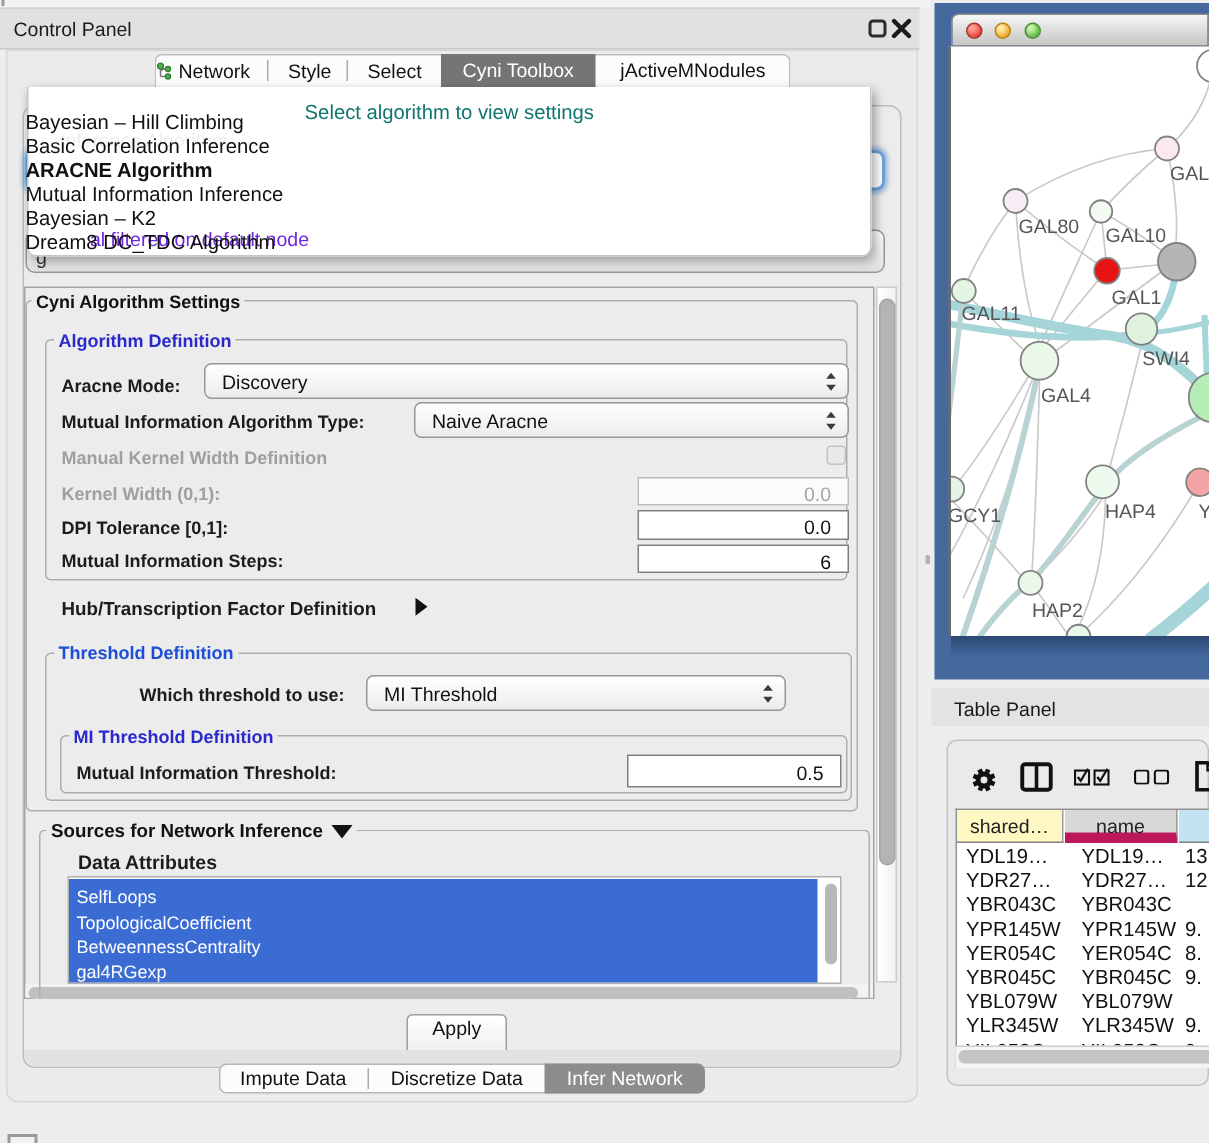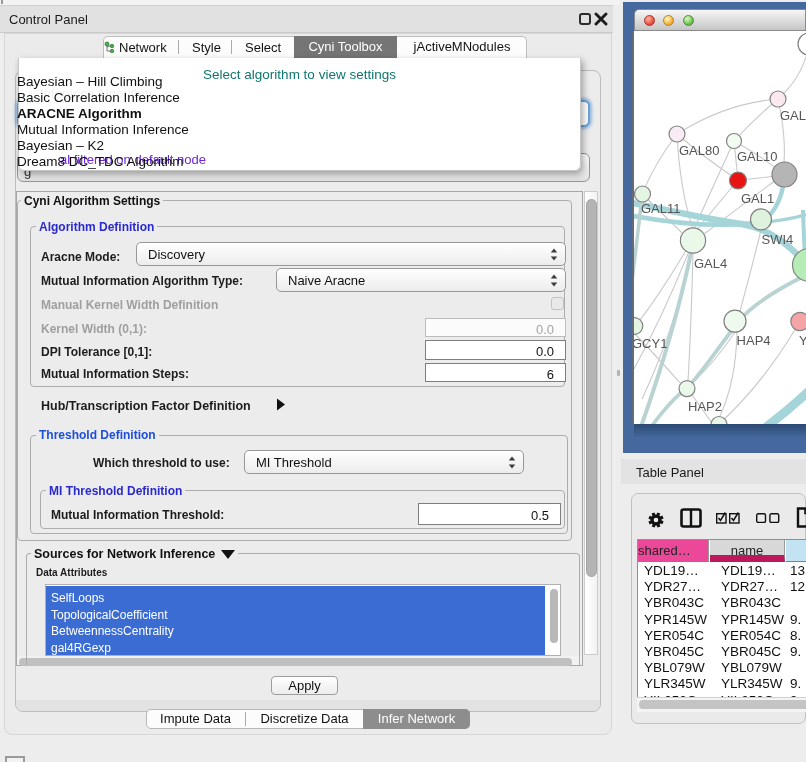--- a/index.html
+++ b/index.html
@@ -118,35 +118,35 @@
 
 <div class="fs" style="left:40px;top:490px;width:525px;height:39px;"></div>
 <div class="leg" style="left:46px;top:484px;color:#2a2acc;">MI Threshold Definition</div>
 <div class="lbl" style="left:51px;top:508px;">Mutual Information Threshold:</div>
 <div class="field" style="left:418px;top:503px;width:143px;height:22px;">
     <span class="v" style="top:4px;">0.5</span>
   </div>
 
 <div class="fs" style="left:26px;top:553px;width:554px;height:112px;border-bottom:none;border-radius:4px 4px 0 0;"></div>
 <div class="leg" style="left:31px;top:547px;font-size:12.5px;color:#111;">Sources for Network Inference <span style="display:inline-block;width:0;height:0;border-left:7px solid transparent;border-right:7px solid transparent;border-top:9px solid #111;vertical-align:middle;margin-left:2px;"></span></div>
-<div class="lbl" style="left:36px;top:567px;font-size:10px;">Data Attributes</div>
+<div class="lbl" style="left:52px;top:567px;font-size:13px;">Data Attributes</div>
 
 <div class="abs" style="left:45px;top:584px;width:516px;height:72px;background:#fff;border:1px solid #b0b0b0;"></div>
 <div class="abs" style="left:46px;top:586px;width:499px;height:69px;background:#3a6cd4;"></div>
 <div class="abs" style="left:51px;top:590px;font-size:12px;color:#fff;line-height:16.5px;">SelfLoops<br>TopologicalCoefficient<br>BetweennessCentrality<br>gal4RGexp</div>
 <div class="abs" style="left:550px;top:589px;width:8px;height:54px;background:#b8b8b8;border-radius:4px;"></div>
 
 <div class="abs" style="left:18px;top:58px;width:563px;height:113px;background:#fff;border-radius:0 0 6px 6px;"></div>
 <div class="abs" style="left:40px;top:86px;font-size:13px;color:#f0f0f0;">Inference Algorithm</div>
 <div class="abs" style="left:60px;top:152px;font-size:13px;color:#6d28d9;">al filtered on default node</div>
 <div class="abs" style="left:18px;top:58px;width:563px;height:113px;background:rgba(255,255,255,0);border:1px solid #c6c6c6;border-top:none;border-radius:0 0 6px 6px;box-shadow:2px 3px 7px rgba(0,0,0,0.35);"></div>
 <div class="abs" style="left:18px;top:67px;width:563px;text-align:center;font-size:13.5px;color:#0f766e;">Select algorithm to view settings</div>
 <div class="abs" style="left:17px;top:74px;font-size:13.5px;color:#111;line-height:16.1px;">Bayesian – Hill Climbing<br>Basic Correlation Inference<br><span class="b">ARACNE Algorithm</span><br>Mutual Information Inference<br>Bayesian – K2<br>Dream8 DC_TDC Algorithm</div>
 
-<div class="abs" style="left:271px;top:676px;width:67px;height:19px;background:linear-gradient(#ffffff,#ececec);border:1px solid #9e9e9e;border-radius:4px;text-align:center;font-size:13px;color:#111;line-height:17px;">Apply</div>
+<div class="abs" style="left:271px;top:676px;width:67px;height:32px;background:linear-gradient(#ffffff,#ececec);border:1px solid #9e9e9e;border-radius:4px;text-align:center;font-size:13px;color:#111;line-height:17px;">Apply</div>
 
 <div class="abs" style="left:16px;top:700px;width:584px;height:11px;background:#e2e2e2;border-radius:0 0 8px 8px;"></div>
 
 <div class="abs" style="left:146px;top:709px;width:324px;height:20px;background:#fcfcfc;border:1px solid #b8b8b8;border-radius:5px;"></div>
 <div class="abs" style="left:146px;top:709px;width:99px;height:20px;font-size:13px;color:#111;text-align:center;line-height:20px;">Impute Data</div>
 <div class="abs" style="left:245px;top:712px;width:1px;height:14px;background:#aaa;"></div>
 <div class="abs" style="left:246px;top:709px;width:117px;height:20px;font-size:13px;color:#111;text-align:center;line-height:20px;">Discretize Data</div>
 <div class="abs" style="left:363px;top:709px;width:107px;height:20px;background:#8d8d8d;border-radius:0 5px 5px 0;font-size:13px;color:#fff;text-align:center;line-height:20px;">Infer Network</div>
 
 <div class="abs" style="left:5px;top:756px;width:20px;height:14px;background:#f2f2f2;border:2px solid #9a9a9a;"></div>
@@ -268,21 +268,21 @@
 <svg class="abs" style="left:756px;top:513px;" width="24" height="10" viewBox="0 0 24 10">
     <rect x="0.7" y="0.7" width="8.8" height="8.8" rx="1.5" fill="none" stroke="#111" stroke-width="1.4"></rect>
     <rect x="13.9" y="0.7" width="8.8" height="8.8" rx="1.5" fill="none" stroke="#111" stroke-width="1.4"></rect>
   </svg>
 <svg class="abs" style="left:796px;top:507px;" width="16" height="21" viewBox="0 0 16 21">
     <path d="M2 1.5 L9 1.5 L14 6.5 L14 19.5 L2 19.5 Z" fill="none" stroke="#111" stroke-width="2.4"></path>
     <path d="M9 1.5 L9 6.5 L14 6.5" fill="none" stroke="#111" stroke-width="1.6"></path>
   </svg>
 
 <div class="abs" style="left:637px;top:539px;width:169px;height:173px;background:#fff;border:1px solid #909090;border-right:none;"></div>
-<div class="abs" style="left:638px;top:540px;width:71px;height:22px;background:#ec4899;border-right:1px solid #9b9b9b;border-bottom:1px solid #808080;font-size:13px;color:#222;text-align:left;line-height:22px;">shared…</div>
+<div class="abs" style="left:638px;top:540px;width:71px;height:22px;background:#fef9c3;border-right:1px solid #9b9b9b;border-bottom:1px solid #808080;font-size:13px;color:#222;text-align:center;line-height:22px;">shared…</div>
 <div class="abs" style="left:710px;top:540px;width:75px;height:22px;background:#d8d8d8;border-right:1px solid #9b9b9b;border-bottom:7px solid #be185d;font-size:13px;color:#222;text-align:center;line-height:22px;">name</div>
 <div class="abs" style="left:786px;top:540px;width:20px;height:22px;background:#c3e2f2;border-bottom:1px solid #808080;"></div>
 
 <div class="abs" style="left:637px;top:563px;width:169px;height:135px;overflow:hidden;">
 <div class="abs" style="left:7px;top:0;width:65px;font-size:13.5px;color:#111;line-height:16.2px;">YDL19…<br>YDR27…<br>YBR043C<br>YPR145W<br>YER054C<br>YBR045C<br>YBL079W<br>YLR345W<br>YIL052C</div>
 <div class="abs" style="left:84px;top:0;width:65px;font-size:13.5px;color:#111;line-height:16.2px;">YDL19…<br>YDR27…<br>YBR043C<br>YPR145W<br>YER054C<br>YBR045C<br>YBL079W<br>YLR345W<br>YIL052C</div>
 <div class="abs" style="left:153px;top:0;width:20px;font-size:13.5px;color:#111;line-height:16.2px;">13<br>12<br>&nbsp;<br>9.<br>8.<br>9.<br>&nbsp;<br>9.<br>9.</div>
 </div>
 <div class="abs" style="left:637px;top:697px;width:169px;height:15px;background:#f4f4f4;border-top:1px solid #cfcfcf;"></div>
 <div class="abs" style="left:639px;top:700px;width:175px;height:9px;background:#c4c4c4;border-radius:4px;"></div>

